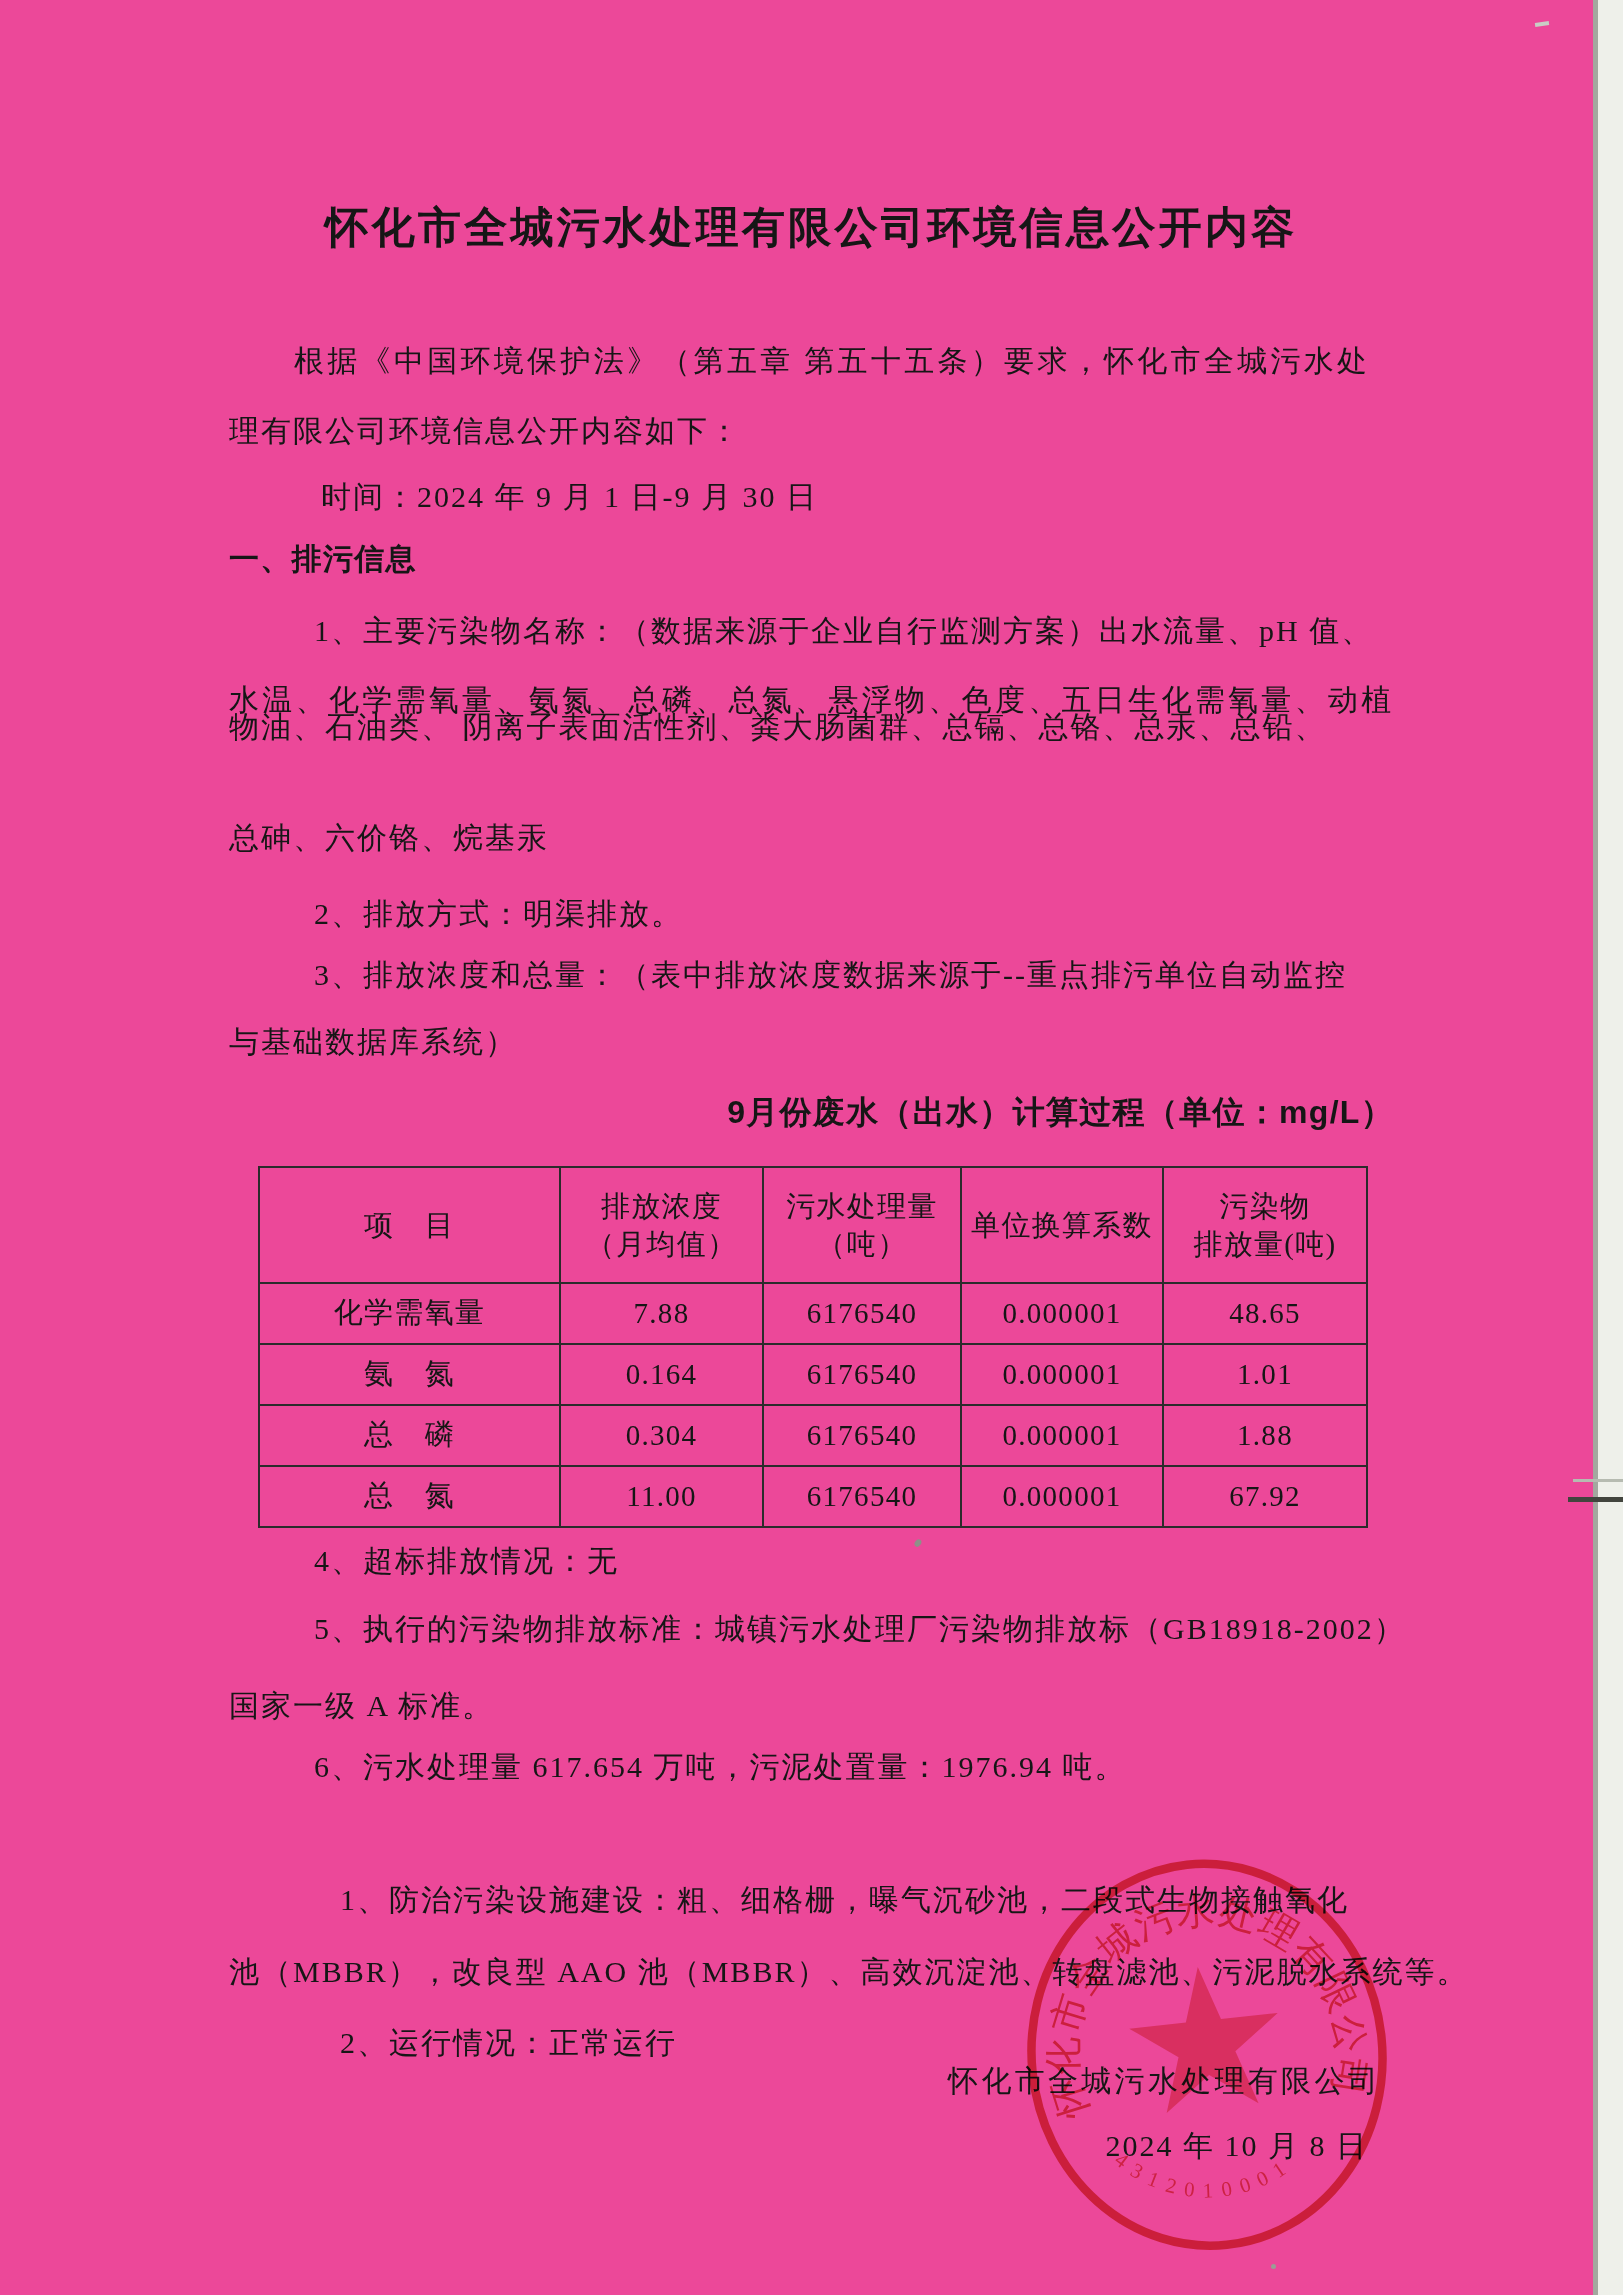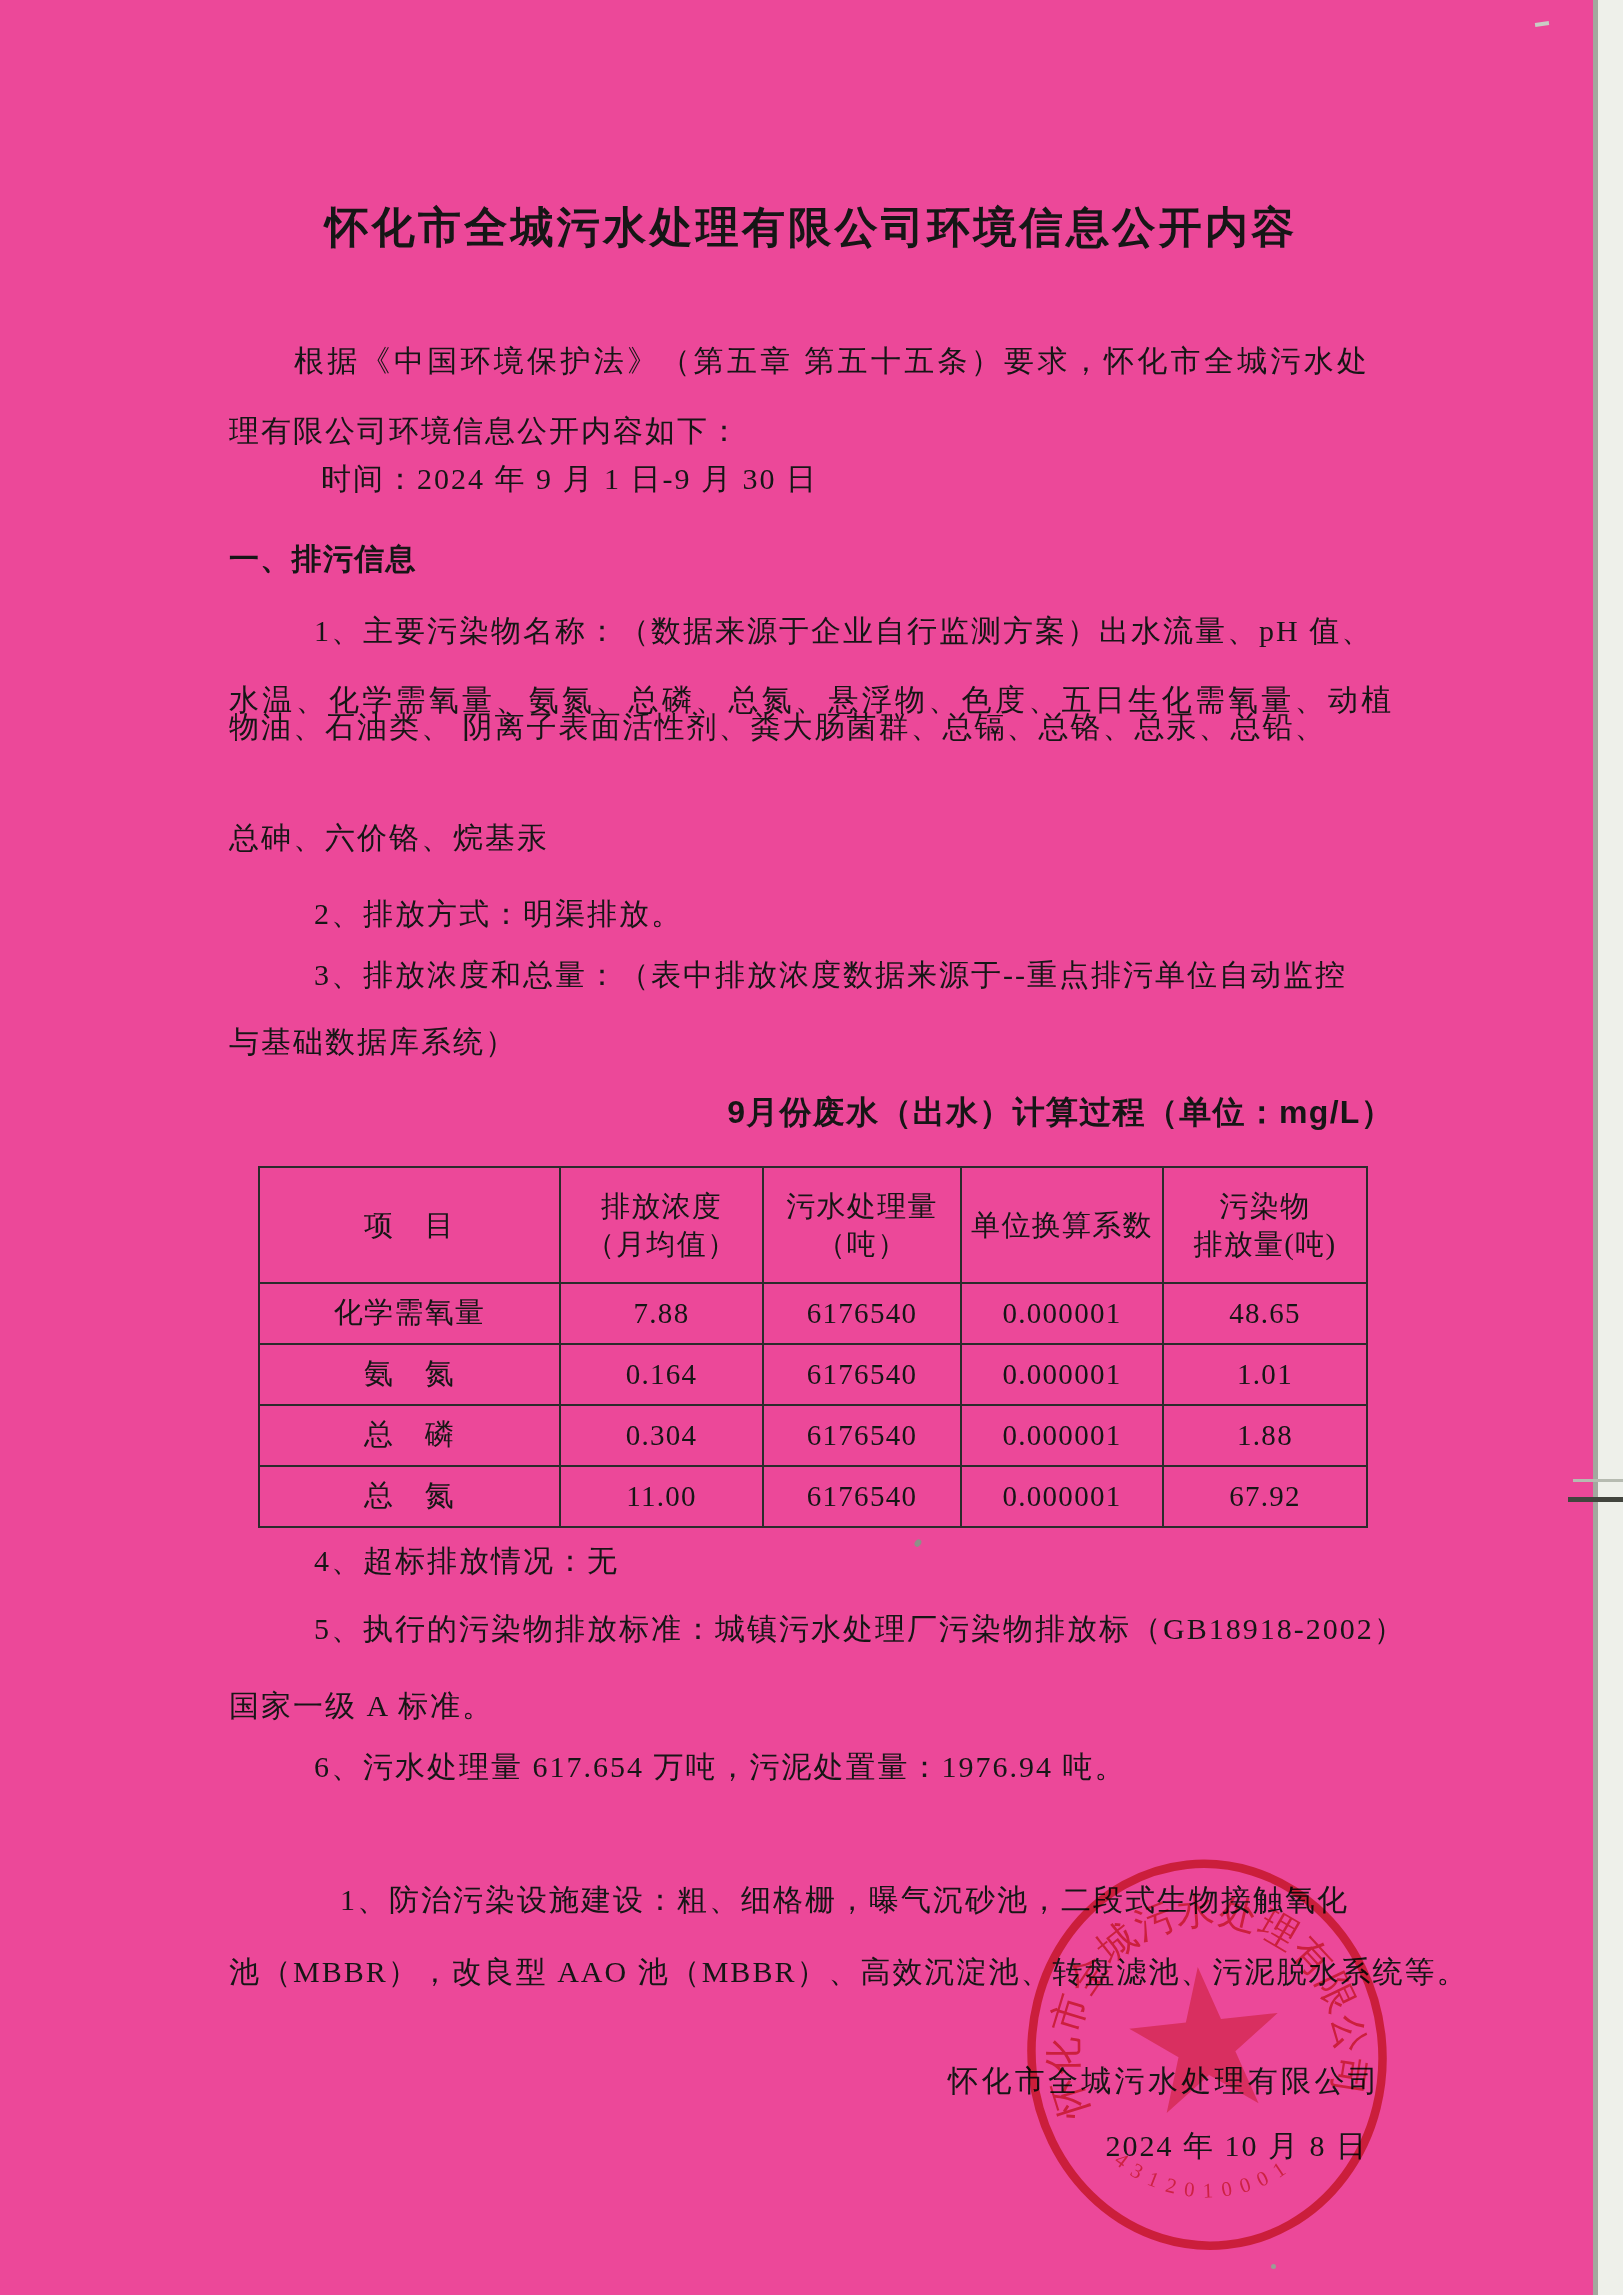--- a/index.html
+++ b/index.html
@@ -63,21 +63,21 @@
 </style>
 </head>
 <body>
 
 <div class="page">
 
   <div class="line doc-title">怀化市全城污水处理有限公司环境信息公开内容</div>
 
   <div class="line ind-s wide" style="top:327px">根据《中国环境保护法》（第五章 第五十五条）要求，怀化市全城污水处</div>
   <div class="line" style="top:397px">理有限公司环境信息公开内容如下：</div>
-  <div class="line" style="top:445px;text-indent:92px">时间：2024 年 9 月 1 日-9 月 30 日</div>
+  <div class="line" style="top:463px;text-indent:92px">时间：2024 年 9 月 1 日-9 月 30 日</div>
 
   <div class="line hei" style="top:525px">一、排污信息</div>
 
   <div class="line ind-m" style="top:597px">1、主要污染物名称：（数据来源于企业自行监测方案）出水流量、pH 值、</div>
   <div class="line wide" style="top:666px">水温、化学需氧量、氨氮、总磷、总氮、悬浮物、色度、五日生化需氧量、动植</div>
   <div class="line" style="top:693px">物油、石油类、 阴离子表面活性剂、粪大肠菌群、总镉、总铬、总汞、总铅、</div>
   <div class="line" style="top:804px">总砷、六价铬、烷基汞</div>
 
   <div class="line ind-m" style="top:880px">2、排放方式：明渠排放。</div>
 
@@ -134,20 +134,21 @@
     </table>
 
   <div class="line ind-m" style="top:1527px">4、超标排放情况：无</div>
   <div class="line ind-m" style="top:1595px">5、执行的污染物排放标准：城镇污水处理厂污染物排放标（GB18918-2002）</div>
   <div class="line" style="top:1672px">国家一级 A 标准。</div>
   <div class="line ind-m" style="top:1733px">6、污水处理量 617.654 万吨，污泥处置量：1976.94 吨。</div>
 
 
   <div class="line ind-l" style="top:1866px">1、防治污染设施建设：粗、细格栅，曝气沉砂池，二段式生物接触氧化</div>
   <div class="line" style="top:1938px">池（MBBR），改良型 AAO 池（MBBR）、高效沉淀池、转盘滤池、污泥脱水系统等。</div>
+  <div class="line ind-l" style="top:2009px">2、运行情况：正常运行</div>
 
   <div class="line sig wide" style="top:2047px">怀化市全城污水处理有限公司</div>
   <div class="line sig sig-date" style="top:2112px">2024 年 10 月 8 日</div>
 
   <svg class="seal" viewBox="0 0 700 700">
     <g transform="rotate(-6 350 345)">
       <ellipse cx="350" cy="345" rx="268" ry="292" fill="none" stroke="rgba(214,77,70,0.85)" stroke-width="13"></ellipse>
       <polygon points="350,210 323,292.8 235.9,292.9 306.3,344.2 279.4,427.1 350,376 420.6,427.1 393.7,344.2 464.1,292.9 377,292.8" fill="rgba(219,90,82,0.55)"></polygon>
       <defs>
         <path id="sealTextArc" d="M162.1,413.4 A200,200 0 1 1 537.9,413.4" fill="none"></path>

